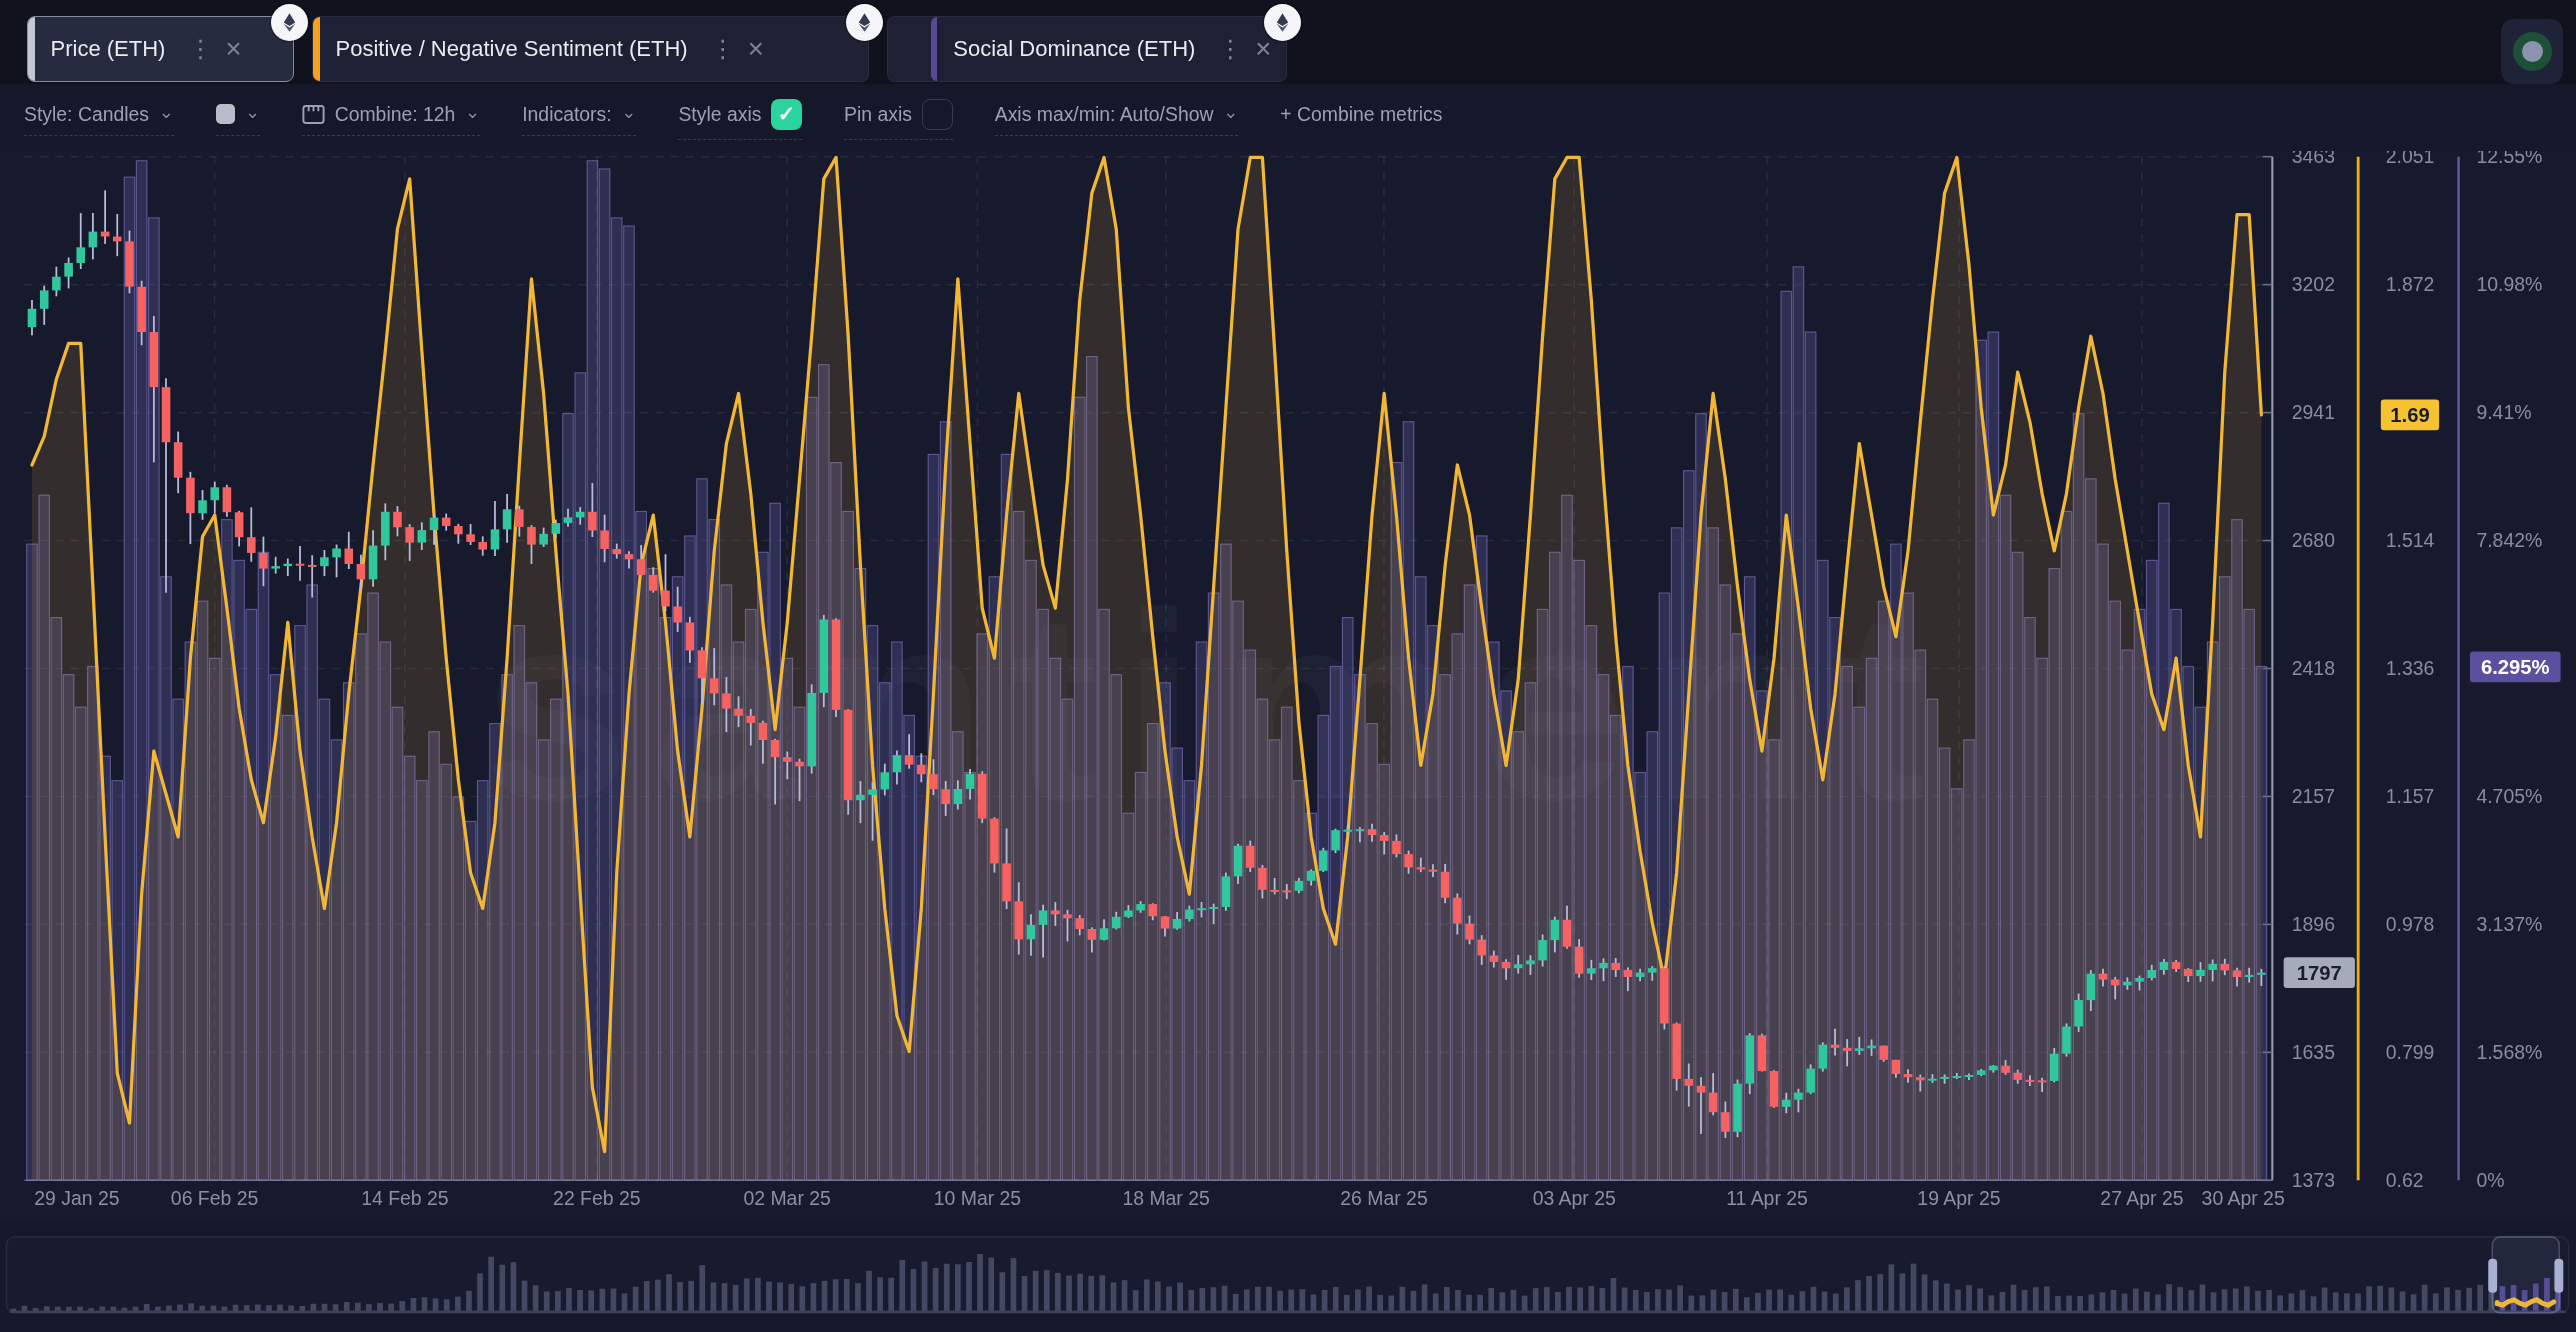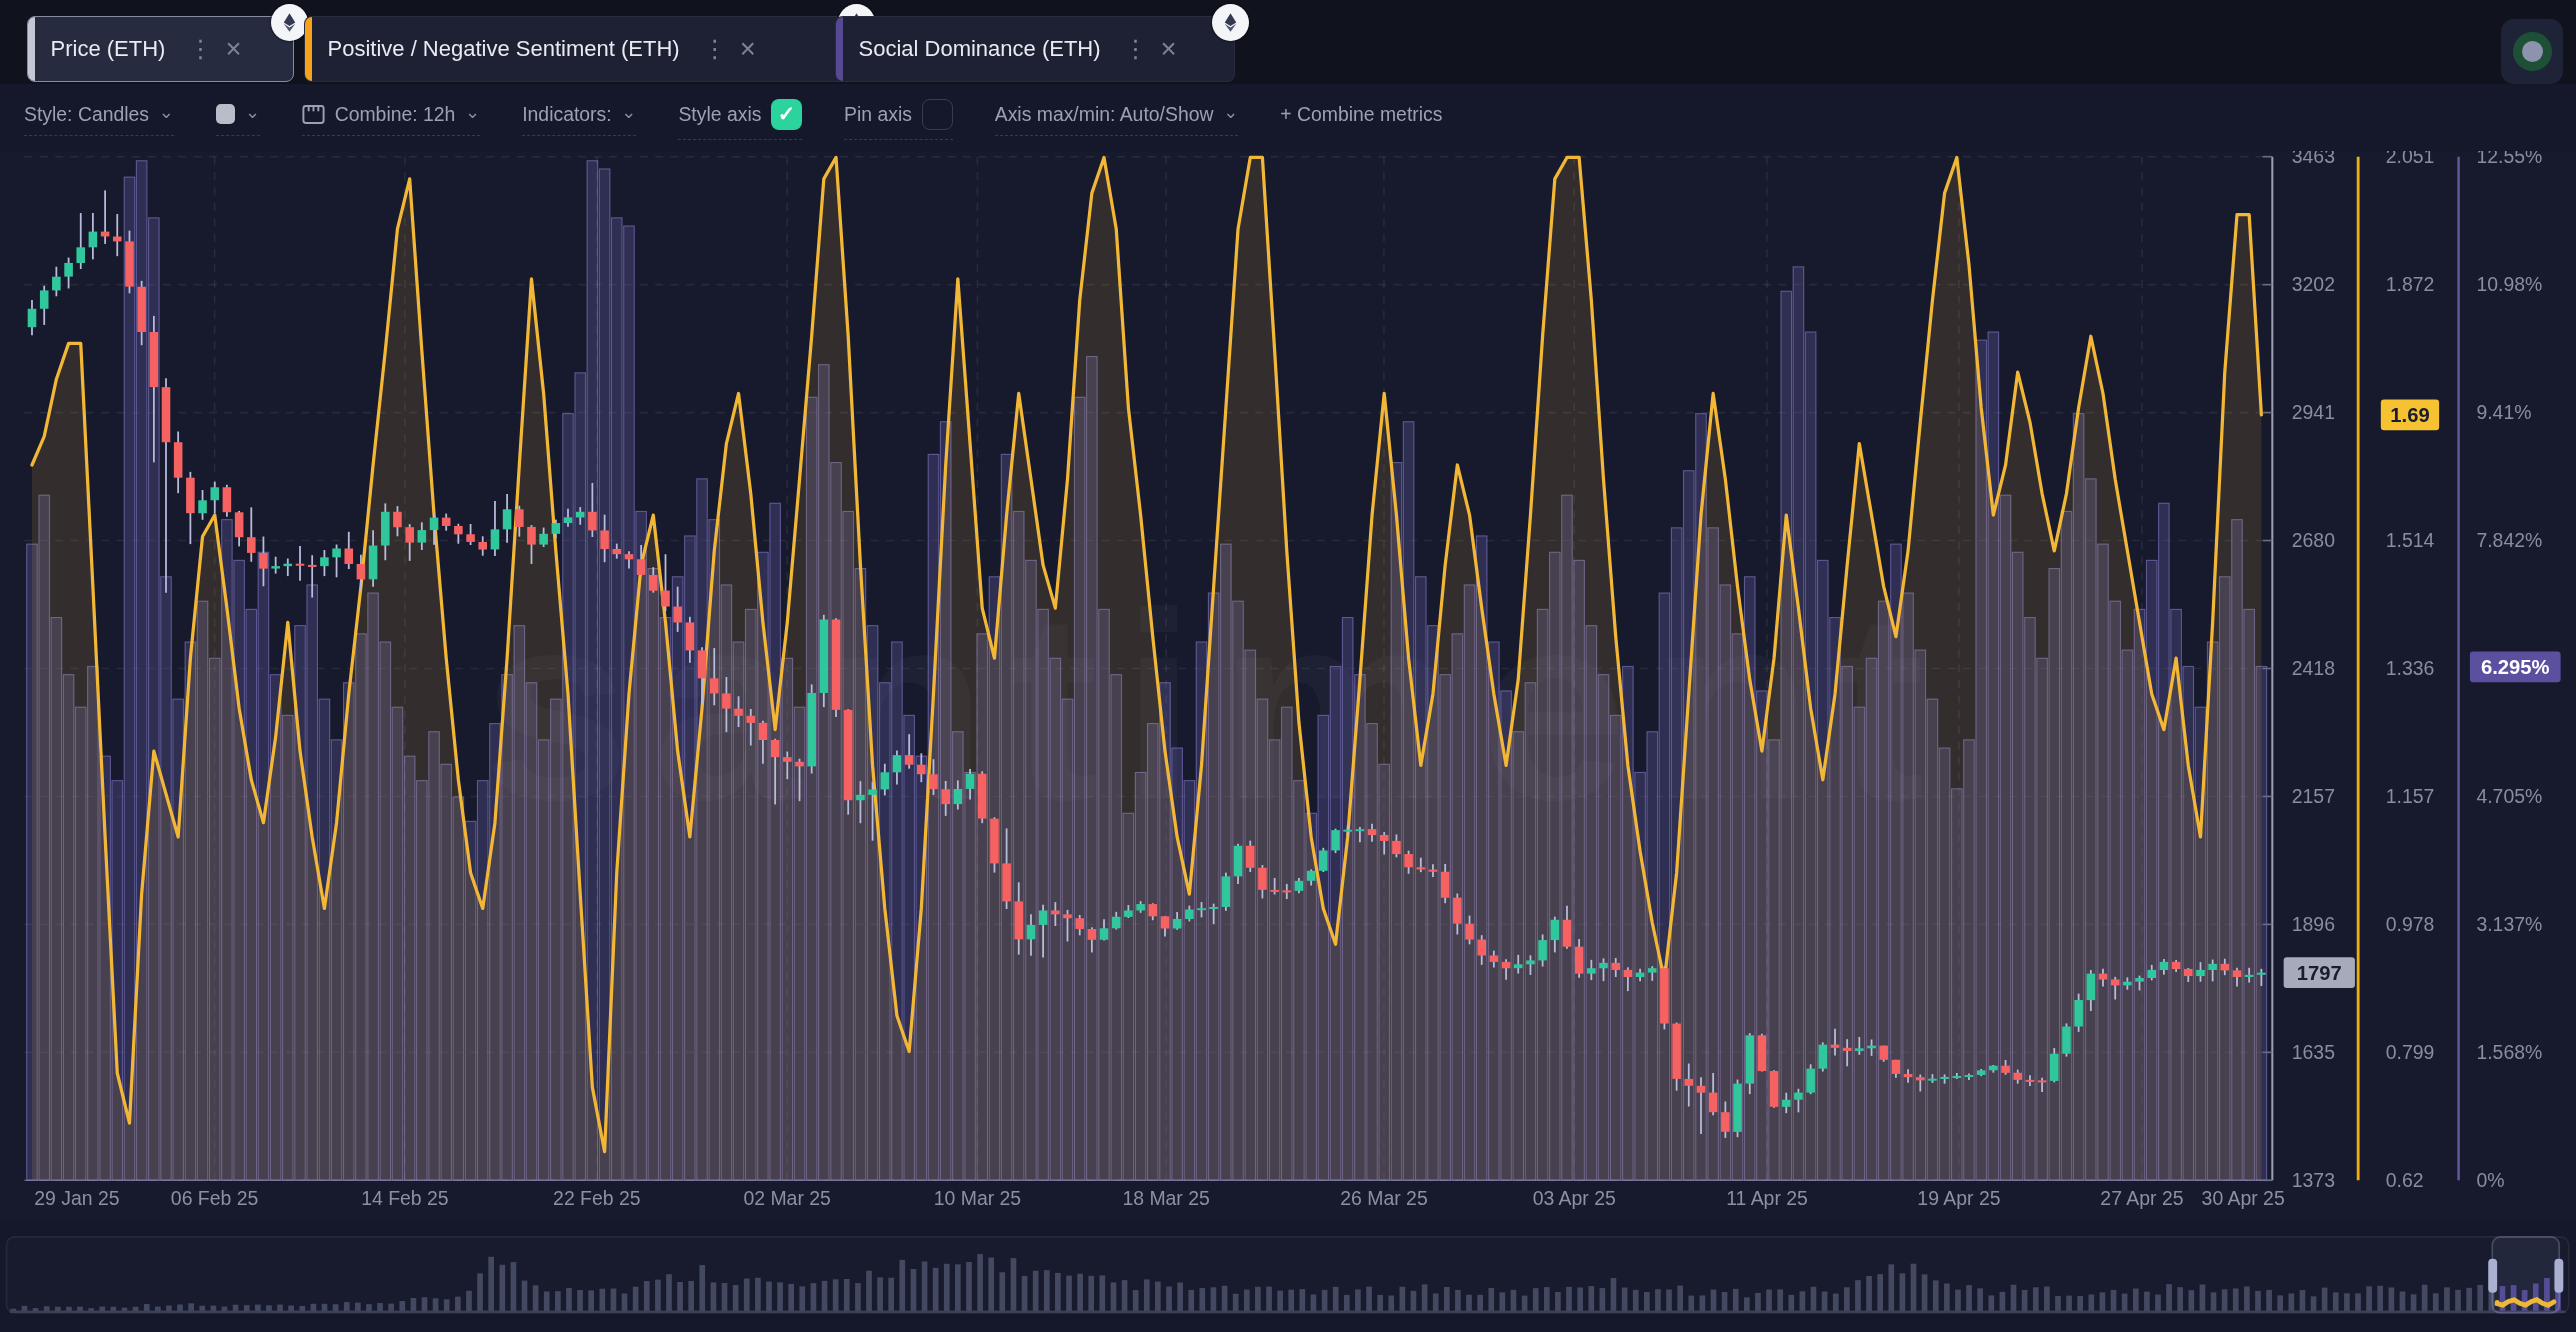--- a/index.html
+++ b/index.html
@@ -41,33 +41,33 @@
     <span class="tlabel">Price (ETH)</span>
     <span class="dots">⋮</span>
     <span class="closex">×</span>
     <span class="ethbadge">
       <svg width="21" height="21" viewBox="0 0 24 24">
         <path d="M12 1.5 L18.6 12.1 L12 16.1 L5.4 12.1 Z" fill="#343851"></path>
         <path d="M12 17.6 L18.6 13.5 L12 22.5 L5.4 13.5 Z" fill="#343851" opacity="0.85"></path>
       </svg>
     </span>
   </div>
-  <div class="tab" style="left:304px;width:557px;">
+  <div class="tab" style="left:312px;width:557px;">
     <span class="accent" style="background:#f6a21d"></span>
     <span class="tlabel">Positive / Negative Sentiment (ETH)</span>
     <span class="dots">⋮</span>
     <span class="closex">×</span>
     <span class="ethbadge">
       <svg width="21" height="21" viewBox="0 0 24 24">
         <path d="M12 1.5 L18.6 12.1 L12 16.1 L5.4 12.1 Z" fill="#343851"></path>
         <path d="M12 17.6 L18.6 13.5 L12 22.5 L5.4 13.5 Z" fill="#343851" opacity="0.85"></path>
       </svg>
     </span>
   </div>
-  <div class="tab" style="left:835px;width:400px;">
+  <div class="tab" style="left:887px;width:400px;justify-content:flex-end;">
     <span class="accent" style="background:#564a94"></span>
     <span class="tlabel">Social Dominance (ETH)</span>
     <span class="dots">⋮</span>
     <span class="closex">×</span>
     <span class="ethbadge">
       <svg width="21" height="21" viewBox="0 0 24 24">
         <path d="M12 1.5 L18.6 12.1 L12 16.1 L5.4 12.1 Z" fill="#343851"></path>
         <path d="M12 17.6 L18.6 13.5 L12 22.5 L5.4 13.5 Z" fill="#343851" opacity="0.85"></path>
       </svg>
     </span>

